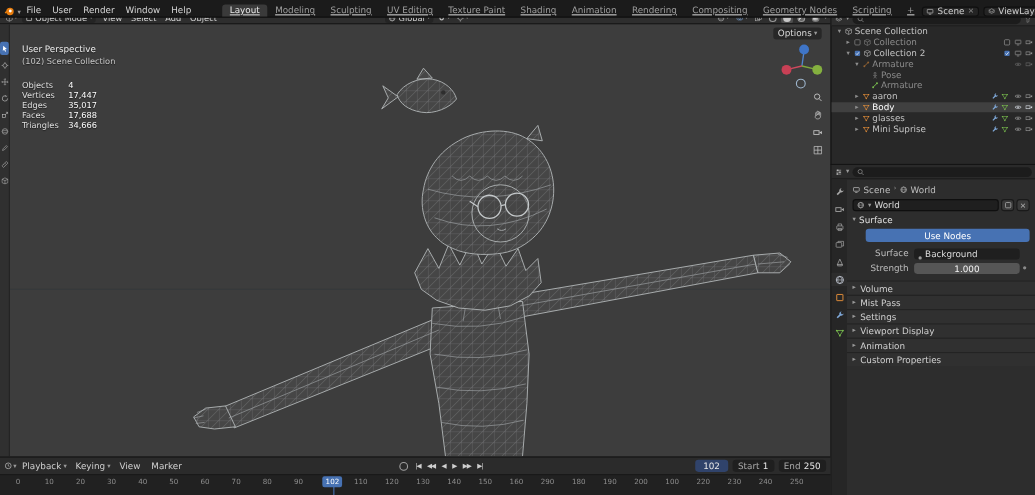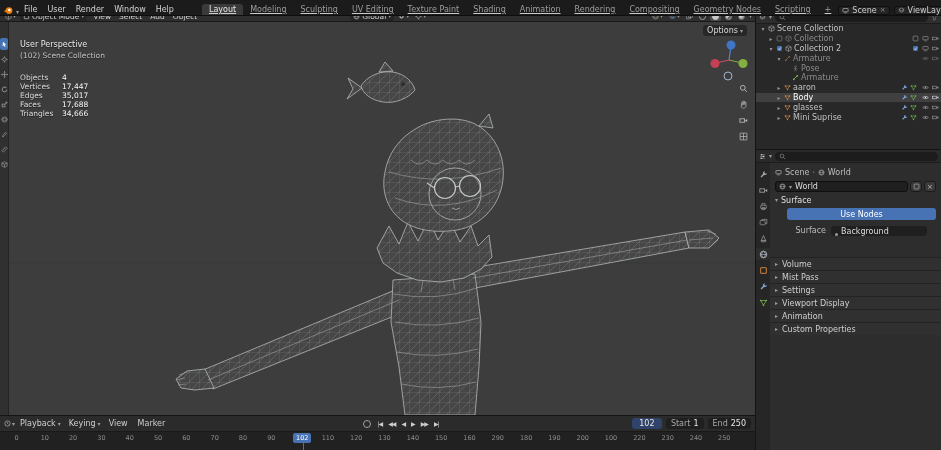--- a/index.html
+++ b/index.html
@@ -91,21 +91,21 @@
   .btn-blue { height:12px; margin:2px 0 4px 12px; background:#4772b3; border-radius:3px; color:#fff;
     display:flex; align-items:center; justify-content:center; }
   .prow { display:flex; align-items:center; height:13px; }
   .plabel { width:56px; text-align:right; padding-right:5px; color:#bdbdbd; flex:none;}
   .pfield { flex:1; height:10px; background:#1f1f1f; border-radius:3px; display:flex; align-items:flex-end; gap:3px; padding:0 4px; color:#dcdcdc;}
   .pfield.swatch { background:#141414; }
   .pfield.slider { background:#565656; justify-content:center; color:#f2f2f2;}
   .dec { width:9px; display:flex; justify-content:center; flex:none;}
   .dot { width:3px; height:3px; border-radius:50%; background:#8a8a8a; }
   .dot.key { background:#e3c93f; }
-  .cpanels { margin:20px -5px 0 -5px; }
+  .cpanels { margin:5px -5px 0 -5px; }
   .cpanel { height:13px; display:flex; align-items:center; gap:4px; padding-left:5px; background:#303030;
     border-top:1px solid #232323; color:#cfcfcf;}
 
   
   .timeline { position:absolute; left:0; top:415px; width:755px; height:35px; background:#2b2b2b; border-top:1px solid #141414; z-index:4;}
   .tl-header { height:15px; display:flex; align-items:center; gap:1px; padding:0 4px; }
   .tl-menus { display:flex; align-items:center; }
   .tl-menu { display:flex; align-items:center; gap:2px; padding:0 4px; color:#cfcfcf; }
   .autokey { width:8px; height:8px; border-radius:50%; border:1.5px solid #a0a0a0; margin-right:4px;}
   .transport { display:flex; align-items:center; gap:2px; }
@@ -838,20 +838,29 @@
         </div>
         <div class="btn-blue">Use Nodes</div>
         <div class="prow">
           <span class="plabel">Surface</span>
           <div class="pfield">
             <span class="dot" style="background:#9a9a9a"></span>
             <span>Background</span>
           </div>
           <span class="dec"></span>
         </div>
+        <div class="prow">
+          <span class="plabel">Strength</span>
+          <div class="pfield slider">
+            <span>1.000</span>
+          </div>
+          <span class="dec">
+              <span class="dot"></span>
+            </span>
+        </div>
         <div class="cpanels">
 
             <div class="cpanel">
               <span class="caret">▸</span>
               <span>Volume</span>
             </div>
 
             <div class="cpanel">
               <span class="caret">▸</span>
               <span>Mist Pass</span>

